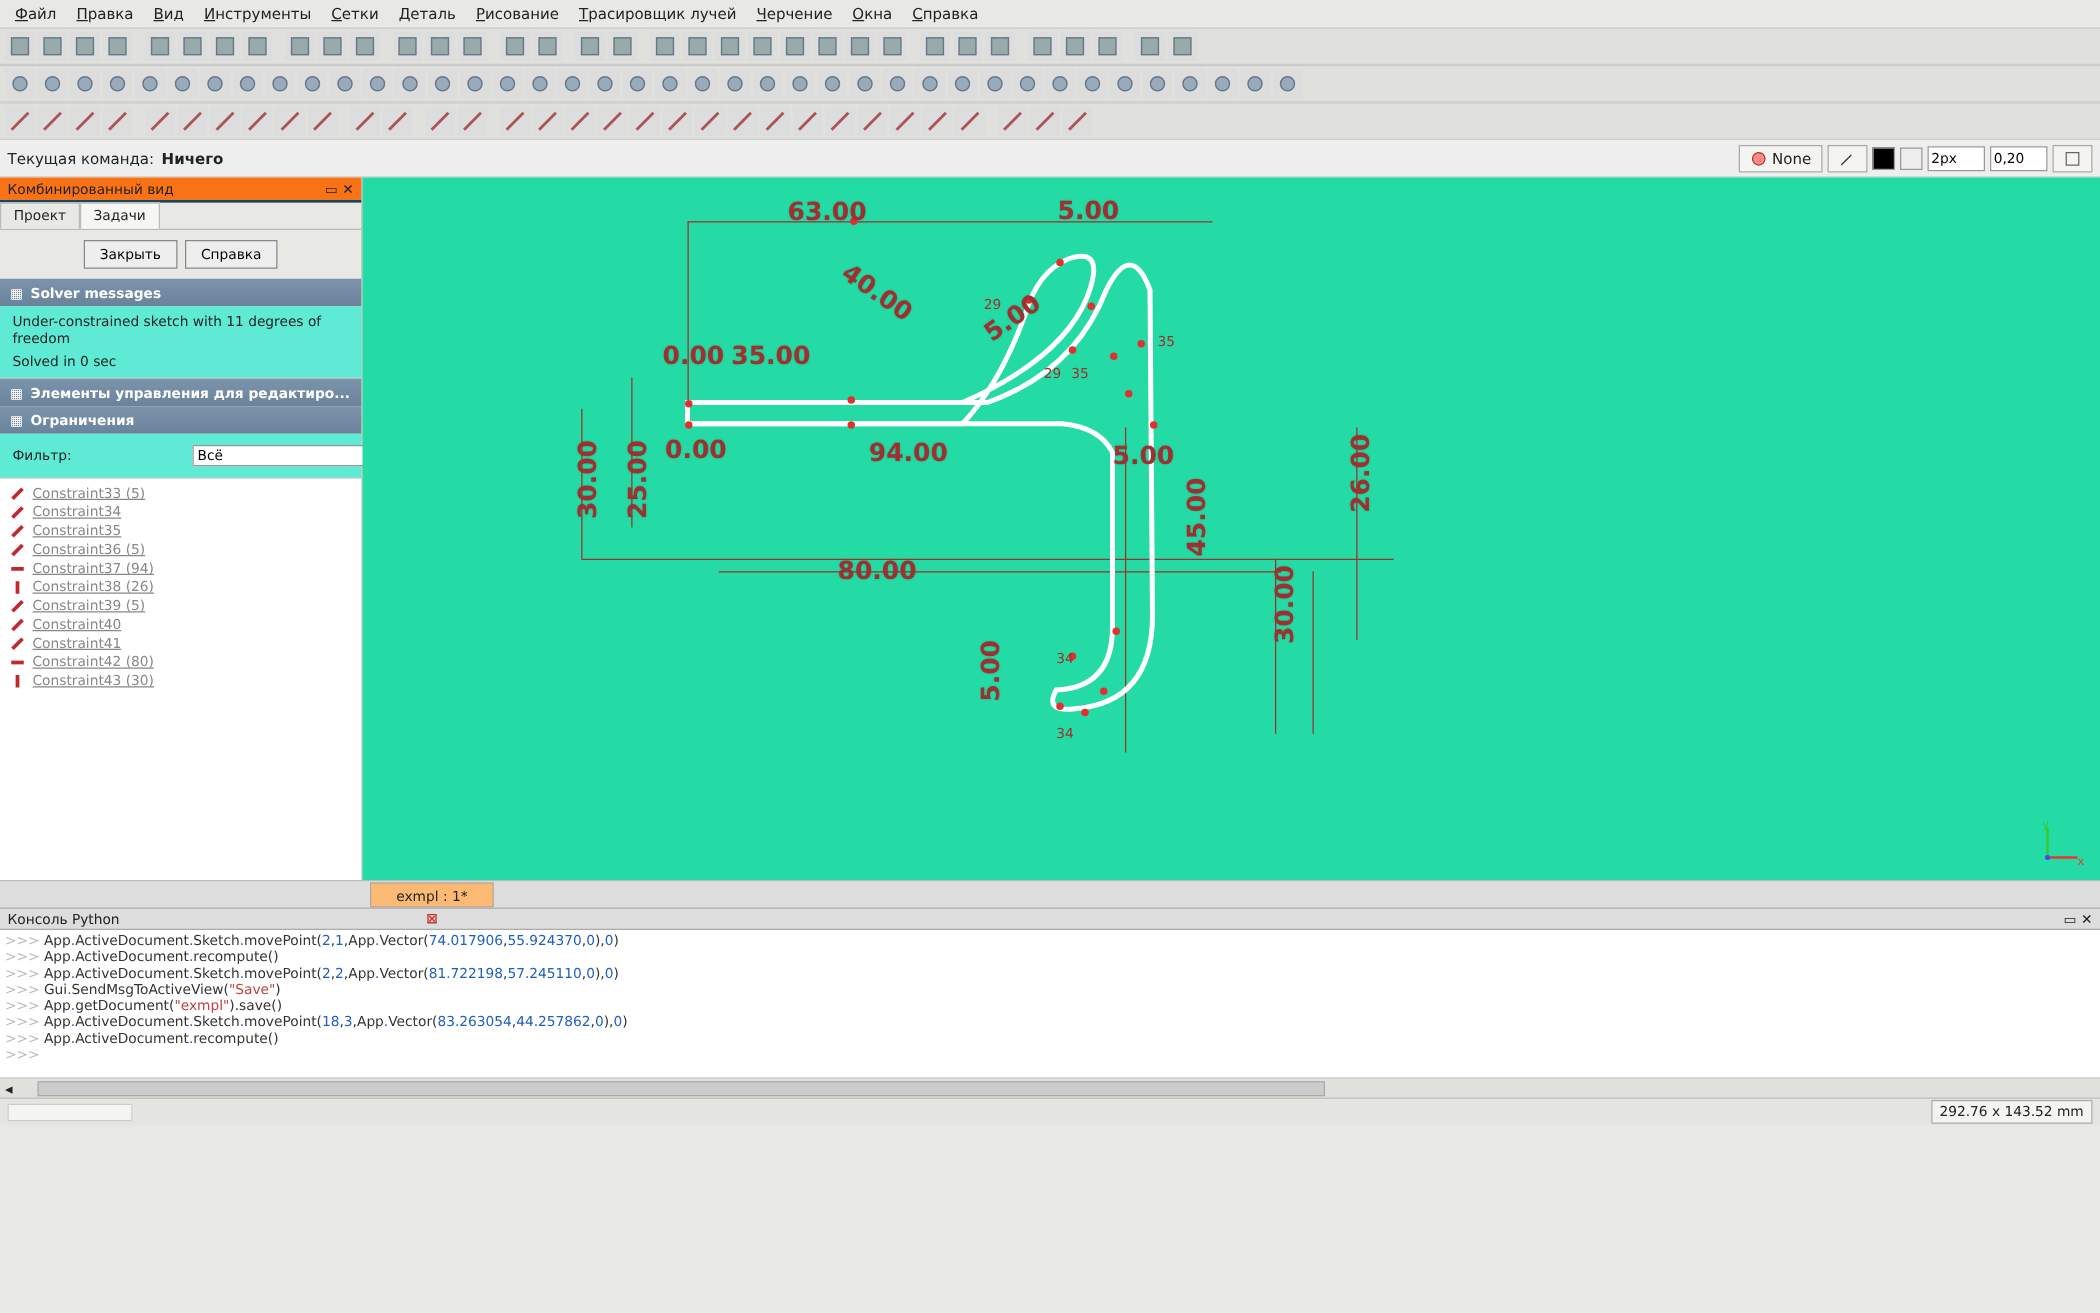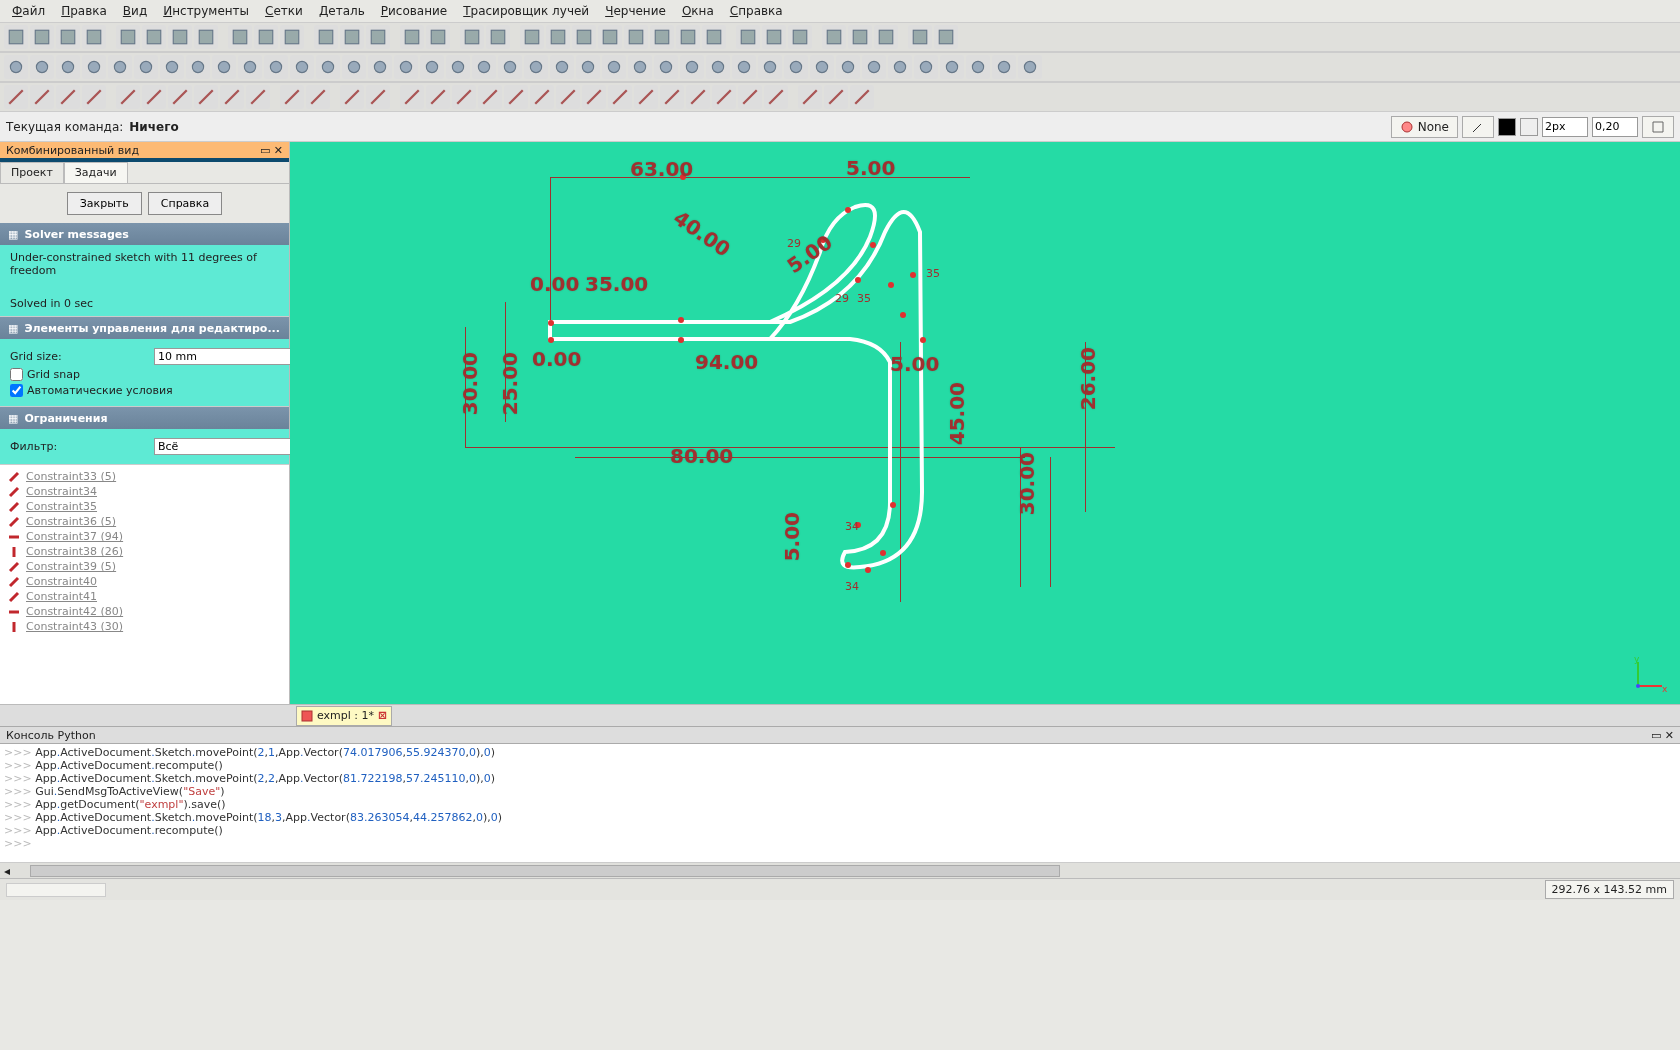--- a/index.html
+++ b/index.html
@@ -20,21 +20,21 @@
 .cmdline { height:30px; display:flex; align-items:center; justify-content:space-between; padding:0 6px; background:#eee; border-bottom:1px solid #ccc; }
 .cmdline .left { display:flex; gap:6px; }
 .cmdline .right { display:flex; align-items:center; gap:4px; }
 .cmdbtn { height:22px; padding:0 8px; display:flex; align-items:center; gap:4px; border:1px solid #aaa; background:#f4f4f0; }
 .colorbox { width:18px; height:18px; border:1px solid #999; }
 .numbox { width:46px; height:20px; border:1px solid #999; background:#fff; font-size:11px; padding:0 2px; }
 
 
 .main { display:flex; height:562px; }
 .sidebar { width:290px; display:flex; flex-direction:column; background:#e8e8e4; border-right:1px solid #bbb; }
-.panel-title { height:20px; display:flex; align-items:center; justify-content:space-between; padding:0 6px; background:#fdba74; border-bottom:4px solid #0c4a6e; font-size:11px; }
+.panel-title { height:20px; display:flex; align-items:center; justify-content:space-between; padding:0 6px; background:#f97316; border-bottom:2px solid #0c4a6e; font-size:11px; }
 .tabs { height:22px; display:flex; border-bottom:1px solid #bbb; }
 .tab { padding:3px 10px; border:1px solid #bbb; border-bottom:none; background:#e8e8e4; font-size:11px; }
 .tab.active { background:#f6f6f2; }
 .btnrow { display:flex; gap:6px; justify-content:center; padding:8px; }
 .pbtn { padding:4px 12px; border:1px solid #888; background:#eee; font-size:11px; }
 .section-hdr { height:22px; background:linear-gradient(#7b94ab,#6a839a); color:#fff; display:flex; align-items:center; padding:0 8px; font-size:11px; font-weight:bold; }
 .section-body { padding:6px 10px; font-size:11px; background:#5eead4; border-bottom:1px solid #ccc; }
 .formrow { display:flex; align-items:center; margin:3px 0; gap:4px; }
 .formrow label { flex:0 0 140px; }
 .formrow input[type=text] { flex:1; border:1px solid #999; padding:1px 3px; font-size:11px; }
@@ -46,21 +46,21 @@
 .view3d { flex:1; position:relative; background:#25dba5; overflow:hidden; }
 .dim { position:absolute; color:#a03030; font-weight:bold; font-size:20px; text-shadow:0 0 2px rgba(0,0,0,.2); }
 .dim.v { writing-mode:vertical-rl; transform:rotate(180deg); }
 .pt { position:absolute; width:6px; height:6px; background:#e03030; border-radius:50%; }
 .dline { position:absolute; background:#a03030; }
 .tag { position:absolute; color:#a03030; font-size:11px; font-weight:normal; }
 .axes { position:absolute; right:10px; bottom:10px; }
 
 
 .doctabs { height:22px; display:flex; align-items:center; background:#ddd; border-top:1px solid #bbb; padding-left:296px; }
-.doctab { height:20px; padding:0 4px; display:flex; align-items:center; gap:4px; background:#fef9c3; border:1px solid #aaa; font-size:11px; }
+.doctab { height:20px; padding:0 20px; display:flex; align-items:center; gap:4px; background:#fdba74; border:1px solid #aaa; font-size:11px;flex-direction:column; }
 
 
 .console-hdr { height:18px; display:flex; align-items:center; justify-content:space-between; padding:0 6px; background:#ddd; border-top:1px solid #aaa; border-bottom:1px solid #aaa; font-size:11px; }
 .console { height:118px; background:#fff; font-family:"DejaVu Sans Mono",monospace; font-size:11px; padding:2px 4px; overflow:hidden; }
 .console .ln { white-space:pre; }
 .console .pr { color:#bbb; }
 .console .id { color:#333; }
 .console .num { color:#2060c0; }
 .console .str { color:#c04040; }
 
@@ -686,39 +686,25 @@
     <div class="btnrow">
       <button class="pbtn">Закрыть</button>
       <button class="pbtn">Справка</button>
     </div>
     <div class="section-hdr">
       <span style="margin-right:6px">▦</span>
         <span>Solver messages</span>
     </div>
     <div class="section-body">
       <div>Under-constrained sketch with 11 degrees of freedom</div>
-      <div style="margin-top:20px">Solved in 0 sec</div>
+      <div style="margin-top:6px">Solved in 0 sec</div>
     </div>
     <div class="section-hdr">
       <span style="margin-right:6px">▦</span>
         <span>Элементы управления для редактиро...</span>
-    </div>
-    <div class="section-body">
-      <div class="formrow">
-        <label>Grid size:</label>
-        <input type="text" value="10 mm" style="">
-      </div>
-      <div class="formrow">
-        <input type="checkbox" style="">
-        <span>Grid snap</span>
-      </div>
-      <div class="formrow">
-        <input type="checkbox" checked="" style="">
-        <span>Автоматические условия</span>
-      </div>
     </div>
     <div class="section-hdr">
       <span style="margin-right:6px">▦</span>
         <span>Ограничения</span>
     </div>
     <div class="section-body">
       <div class="formrow">
         <label style="flex:0 0 140px">Фильтр:</label>
         <input type="text" value="Всё" style="">
       </div>

